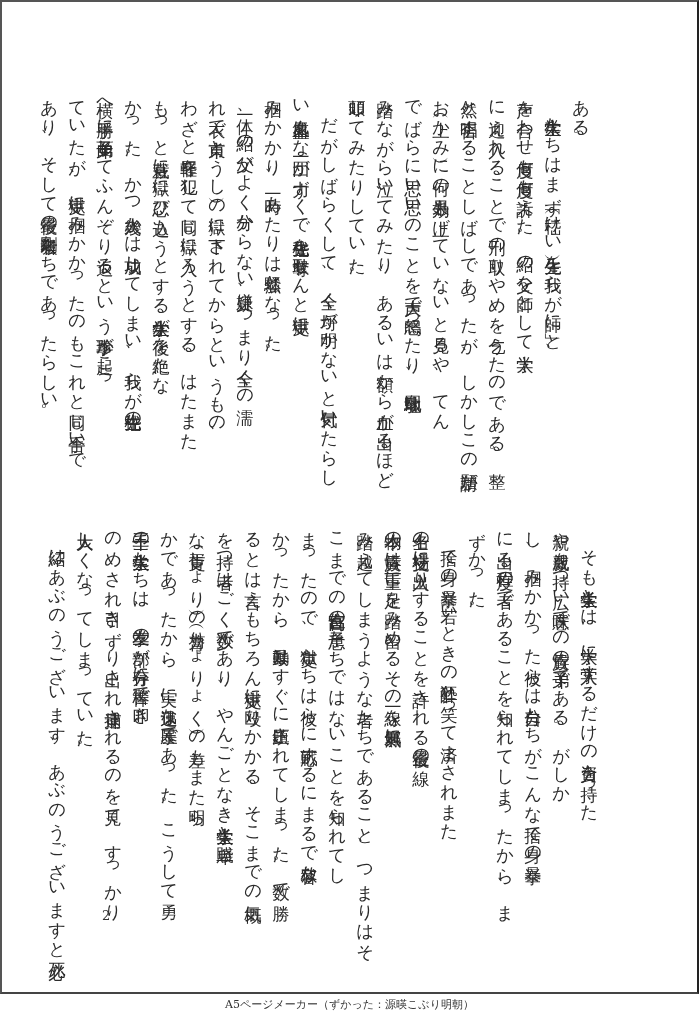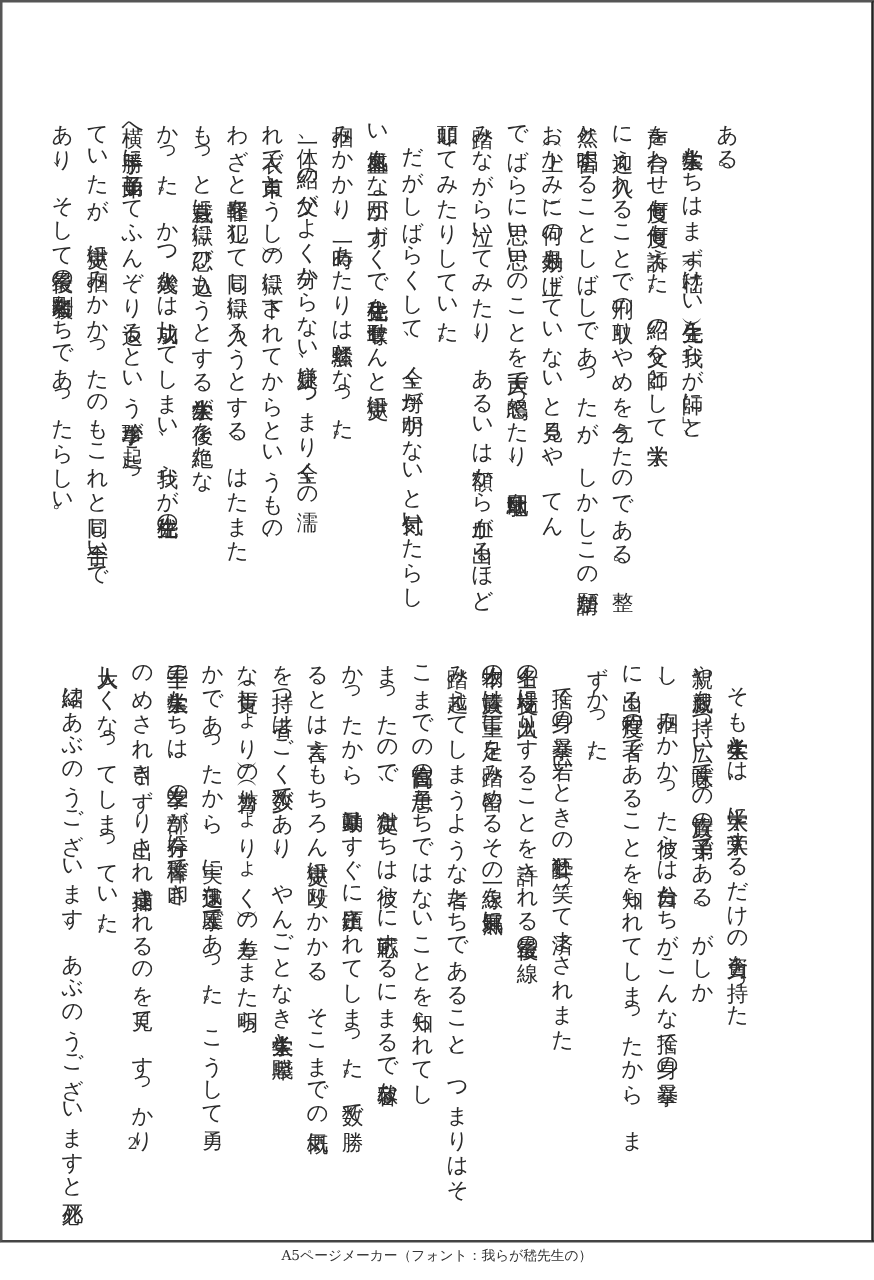--- a/index.html
+++ b/index.html
@@ -120,13 +120,13 @@
     <span class="col">かであったから、実に迅速な暴圧であった。こうして勇</span>
     <span class="col">士三千の太学生たちは、学友の一部が存分に警棒で叩き</span>
     <span class="col">のめされ引きずり出され逮捕されるのを見て、すっかり</span>
     <span class="col">大人しくなってしまっていた。</span>
     <span class="col">　紹はあぶのうございます、あぶのうございますと必死</span>
   </div>
 
   <div class="page-number">2</div>
 </div>
 
-<div class="footer-caption">A5ページメーカー（フォント：我らが嵇先生の）</div>
+<div class="footer-caption">A5ページメーカー（ずかった：源暎こぶり明朝）</div>
 
 </body></html>

